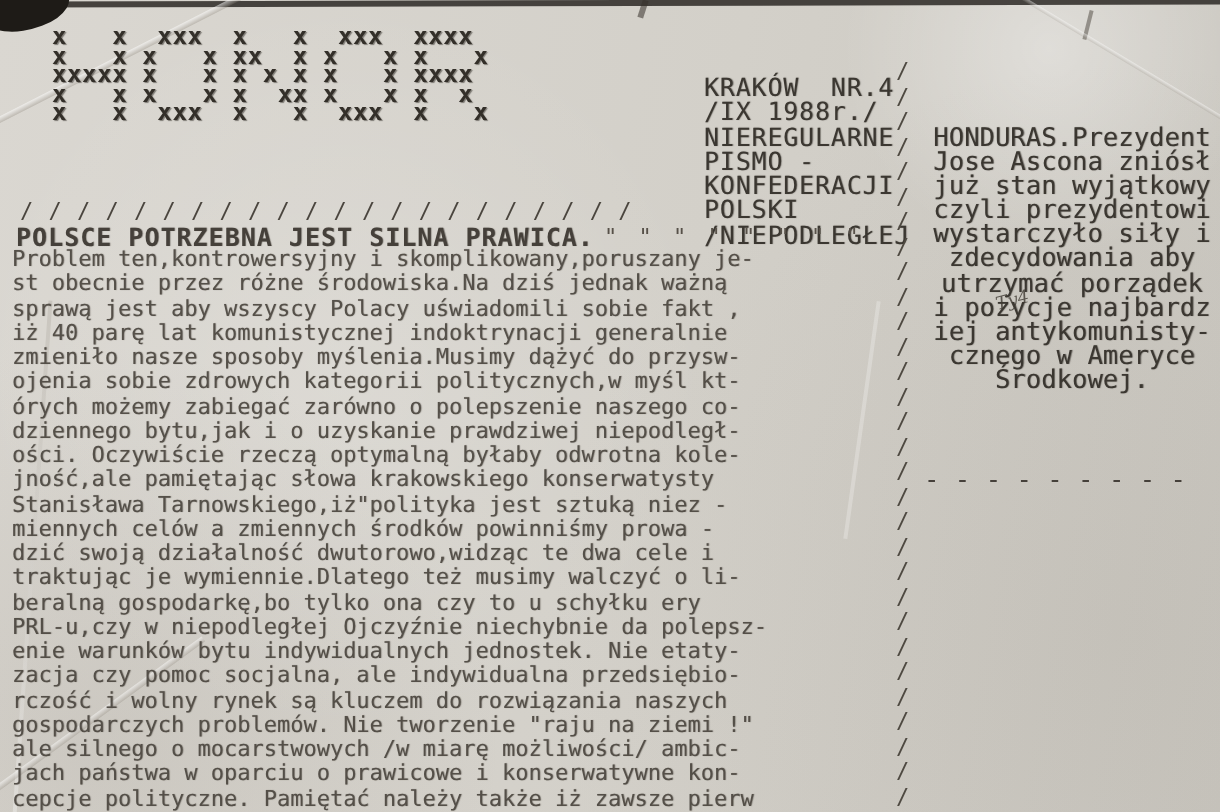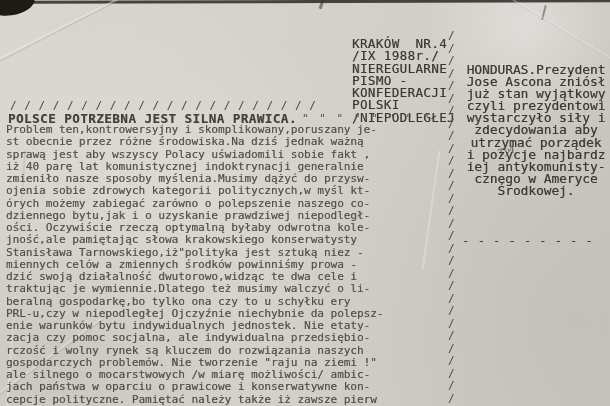--- a/index.html
+++ b/index.html
@@ -50,20 +50,25 @@
   <div class="topline"></div>
   <div class="corner-blob"></div>
   <div class="pen-tick"></div>
   <div class="fold-mark"></div>
   <div class="crease crease-tl"></div>
   <div class="crease crease-left-v"></div>
   <div class="crease crease-bl"></div>
   <div class="crease crease-tr"></div>
   <div class="crease crease-mid"></div>
 
+  <pre class="art art-honor">x   x  xxx  x   x  xxx  xxxx 
+x   x x   x xx  x x   x x   x
+xxxxx x   x x x x x   x xxxx 
+x   x x   x x  xx x   x x  x 
+x   x  xxx  x   x  xxx  x   x</pre>
   <div class="slashrow">/ / / / / / / / / / / / / / / / / / / / / /</div>
 
   <pre class="header-block">KRAKÓW  NR.4
 /IX 1988r./
 NIEREGULARNE
 PISMO -
 KONFEDERACJI
 POLSKI
 /NIEPODLEGŁEJ</pre>
   <div class="quote-row">" " " " " " " "</div>

